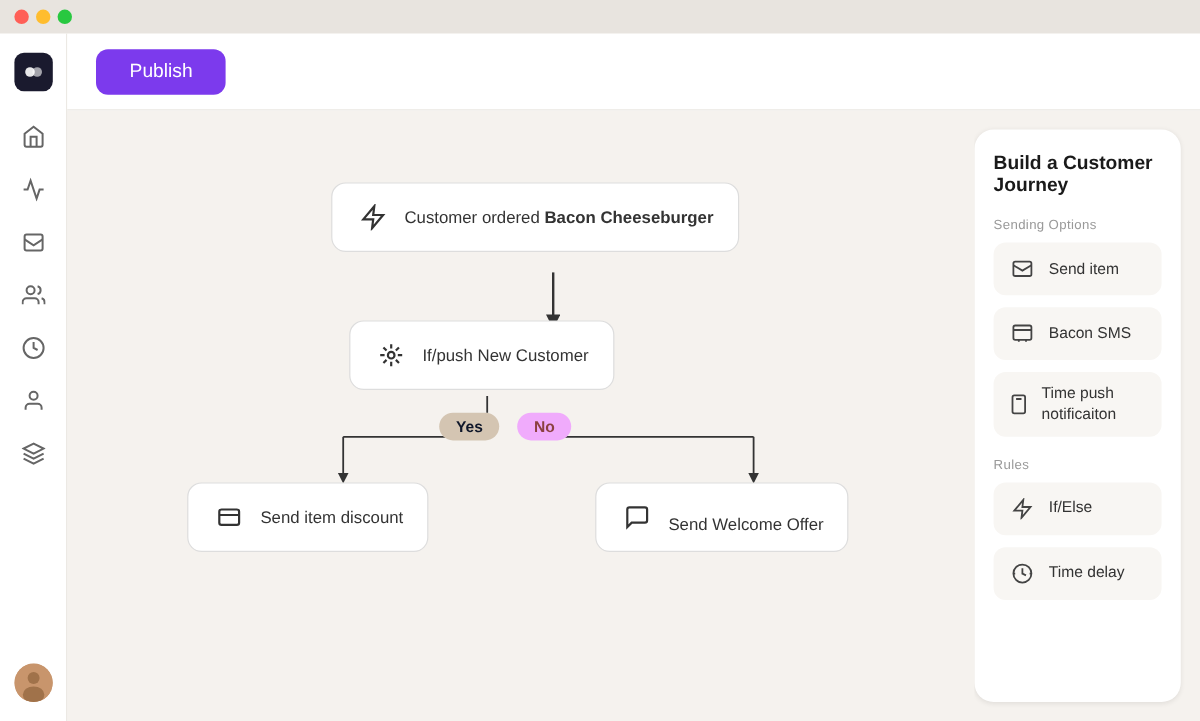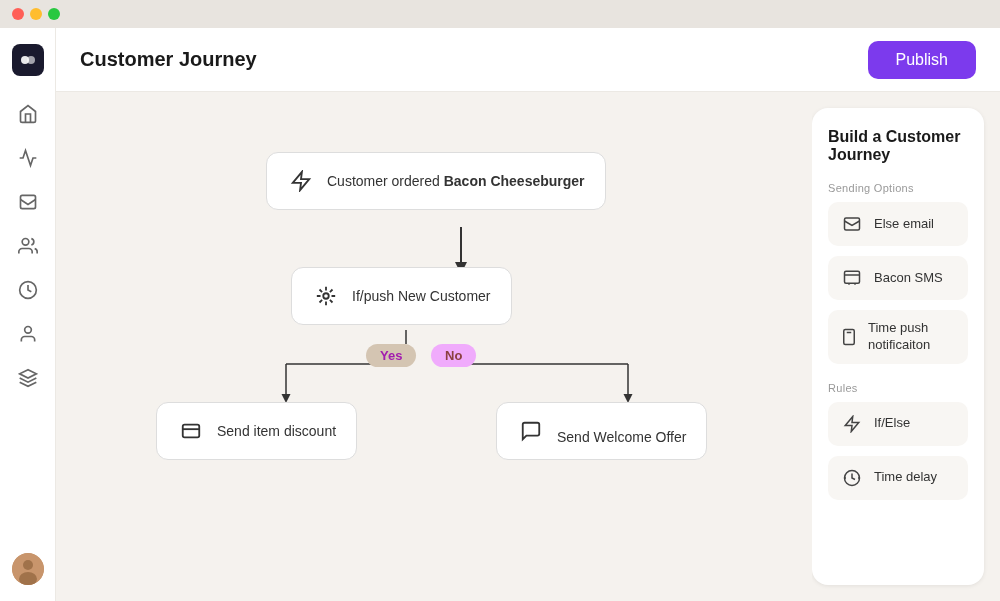--- a/index.html
+++ b/index.html
@@ -145,21 +145,21 @@
       font-size: 14px;
       color: #333;
     }
     .flow-node-text strong {
       font-weight: 700;
     }
 
     
     .node-trigger {
       top: 60px;
-      left: 210px;
+      left: 220px;
     }
 
     
     .node-ifelse {
       top: 175px;
       left: 235px;
     }
 
     
     .node-discount {
@@ -175,21 +175,21 @@
     
     .badge {
       position: absolute;
       border-radius: 20px;
       padding: 4px 14px;
       font-size: 13px;
       font-weight: 600;
     }
     .badge-yes {
       background: #d4c5b2;
-      color: #a21caf;
+      color: #0f172a;
       top: 252px;
       left: 310px;
     }
     .badge-no {
       background: #f0abfc;
       color: #8b4040;
       top: 252px;
       left: 375px;
     }
 
@@ -310,21 +310,20 @@
     </div>
     <div class="sidebar-icon sidebar-bottom">
       <svg width="20" height="20" viewBox="0 0 24 24" fill="none" stroke="currentColor" stroke-width="2">
         <circle cx="12" cy="12" r="3"></circle>
         <path d="M19.4 15a1.65 1.65 0 00.33 1.82l.06.06a2 2 0 010 2.83 2 2 0 01-2.83 0l-.06-.06a1.65 1.65 0 00-1.82-.33 1.65 1.65 0 00-1 1.51V21a2 2 0 01-4 0v-.09A1.65 1.65 0 009 19.4a1.65 1.65 0 00-1.82.33l-.06.06a2 2 0 01-2.83-2.83l.06-.06A1.65 1.65 0 004.68 15a1.65 1.65 0 00-1.51-1H3a2 2 0 010-4h.09A1.65 1.65 0 004.6 9a1.65 1.65 0 00-.33-1.82l-.06-.06a2 2 0 012.83-2.83l.06.06A1.65 1.65 0 009 4.68a1.65 1.65 0 001-1.51V3a2 2 0 014 0v.09a1.65 1.65 0 001 1.51 1.65 1.65 0 001.82-.33l.06-.06a2 2 0 012.83 2.83l-.06.06A1.65 1.65 0 0019.4 9a1.65 1.65 0 001.51 1H21a2 2 0 010 4h-.09a1.65 1.65 0 00-1.51 1z"></path>
       </svg>
     </div>
   </div>
 
   <div class="header">
-    <span class="header-title">Customer Journey</span>
     <button class="publish-btn">Publish</button>
   </div>
 
   <div class="main">
 
     <div class="canvas">
 
       <svg class="flow-arrows">
 
         <line x1="405" y1="135" x2="405" y2="178" stroke="#333" stroke-width="2" marker-end="url(#arrow)"></line>
@@ -394,21 +393,21 @@
 
       <div class="panel-section-label">Sending Options</div>
 
       <div class="panel-item">
         <div class="panel-item-icon">
           <svg width="18" height="18" viewBox="0 0 24 24" fill="none" stroke="currentColor" stroke-width="2">
             <rect x="2" y="4" width="20" height="16" rx="2"></rect>
             <polyline points="2 8 12 14 22 8"></polyline>
           </svg>
         </div>
-        <div class="panel-item-text">Else email</div>
+        <div class="panel-item-text">Send item</div>
       </div>
 
       <div class="panel-item">
         <div class="panel-item-icon">
           <svg width="18" height="18" viewBox="0 0 24 24" fill="none" stroke="currentColor" stroke-width="2">
             <rect x="2" y="3" width="20" height="16" rx="2"></rect>
             <line x1="2" y1="8" x2="22" y2="8"></line>
             <path d="M8 19v2M16 19v2"></path>
           </svg>
         </div>

